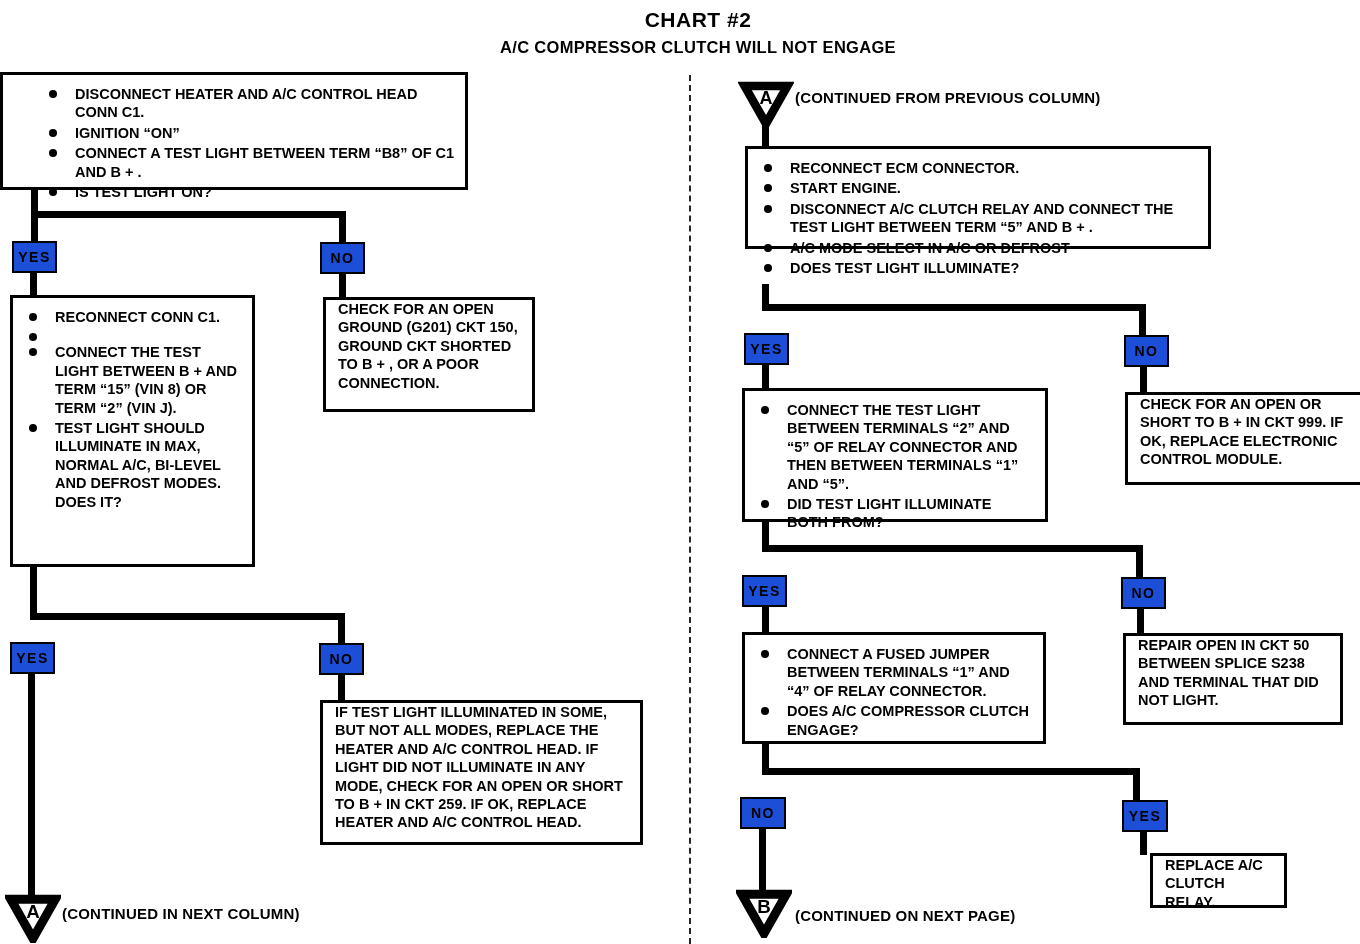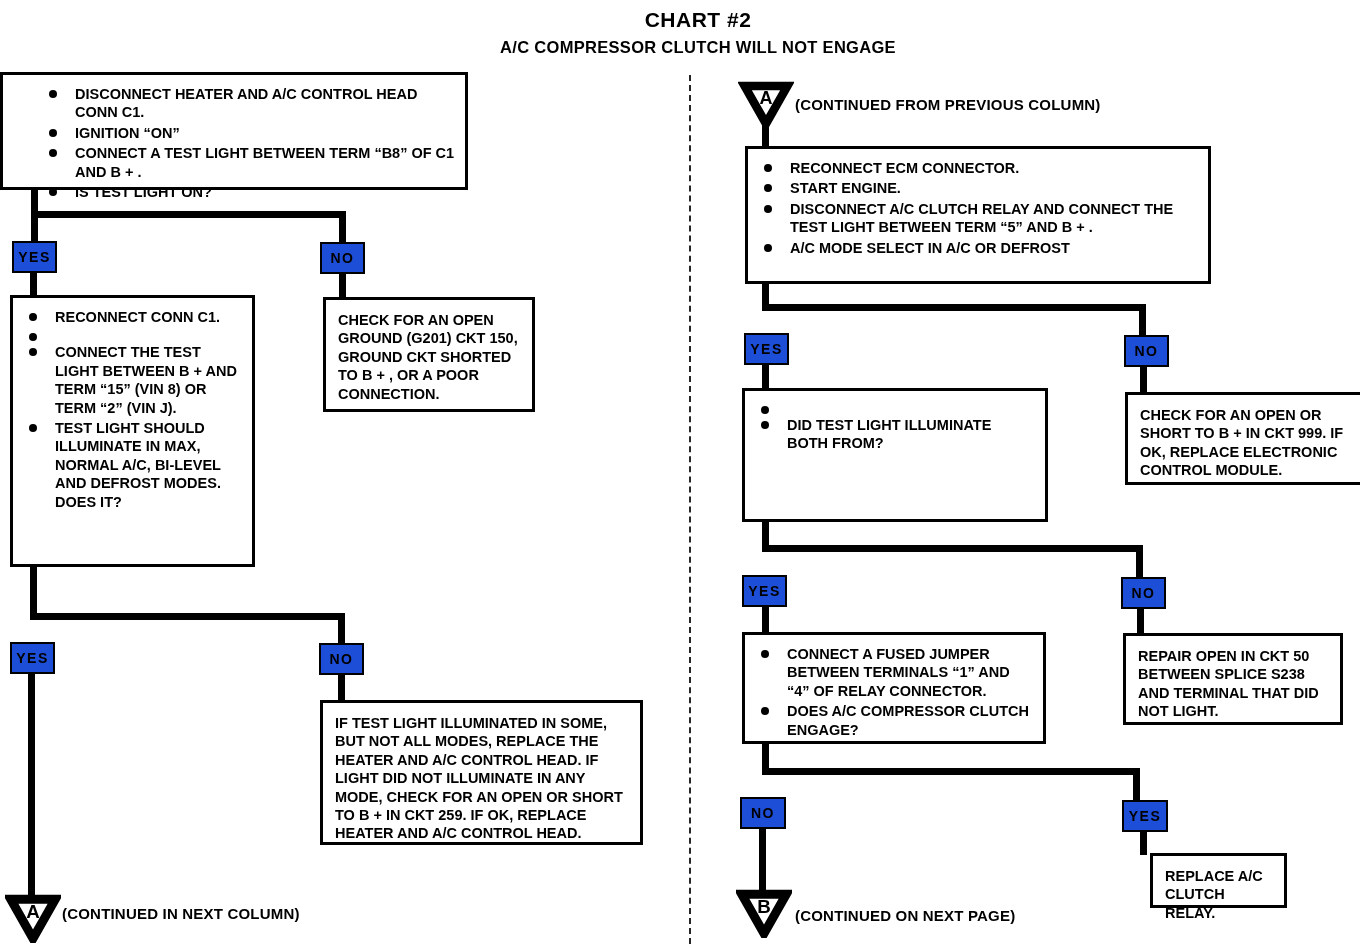--- a/index.html
+++ b/index.html
@@ -10,21 +10,21 @@
     -webkit-font-smoothing:none;
   }
   .abs{position:absolute;}
   .title{font-weight:700;font-size:21px;letter-spacing:.5px;text-align:center;}
   .subtitle{font-weight:700;font-size:16.5px;letter-spacing:.3px;text-align:center;margin-top:6px;}
   .fbox{
     position:absolute;border:3px solid #000;background:#fff;
     font-weight:700;font-size:14.5px;line-height:1.27;
     box-sizing:border-box;padding:9px 10px 6px 12px;
   }
-  .fbox.plain{padding:11px 10px 8px 12px;}
+  .fbox.plain{padding:0 10px 8px 12px;}
   .bullet-row{display:flex;align-items:flex-start;margin:1px 0 2px 0;}
   .dot{
     flex:0 0 auto;width:8px;height:8px;border-radius:50%;
     background:#000;margin:5px 18px 0 4px;
   }
   .bullet-text{flex:1 1 auto;}
   .tag{
     position:absolute;border:2.5px solid #000;background:#1d4ed8;
     box-sizing:border-box;display:flex;align-items:center;justify-content:center;
     font-weight:700;font-size:14px;letter-spacing:1.5px;
@@ -118,56 +118,61 @@
 <svg class="tri" style="left:5px;top:893px;" width="56" height="50" viewBox="0 0 60 56">
   <path d="M5 7 H55 L30 51 Z" fill="#ffffff" stroke="#000000" stroke-width="10" stroke-linejoin="miter"></path>
   <text x="30" y="28" text-anchor="middle">A</text>
 </svg>
 <div class="cont-label" style="left:62px;top:905px;">(CONTINUED IN NEXT COLUMN)</div>
 
 <svg class="tri" style="left:738px;top:80px;" width="56" height="48" viewBox="0 0 60 56">
   <path d="M5 7 H55 L30 51 Z" fill="#ffffff" stroke="#000000" stroke-width="10" stroke-linejoin="miter"></path>
   <text x="30" y="28" text-anchor="middle">A</text>
 </svg>
-<div class="cont-label" style="left:795px;top:96px;">(CONTINUED FROM PREVIOUS COLUMN)</div>
+<div class="cont-label" style="left:795px;top:89px;">(CONTINUED FROM PREVIOUS COLUMN)</div>
 
 <div class="vline" style="left:762px;top:120px;width:7px;height:28px;"></div>
 
-<div class="fbox" style="left:745px;top:146px;width:466px;height:138px;">
+<div class="fbox" style="left:745px;top:146px;width:466px;height:103px;">
     <div class="bullet-row">
       <span class="dot"></span>
       <span class="bullet-text">RECONNECT ECM CONNECTOR.</span>
     </div>
     <div class="bullet-row">
       <span class="dot"></span>
       <span class="bullet-text">START ENGINE.</span>
     </div>
     <div class="bullet-row">
       <span class="dot"></span>
       <span class="bullet-text">DISCONNECT A/C CLUTCH RELAY AND CONNECT THE TEST LIGHT BETWEEN TERM “5” AND B + .</span>
     </div>
     <div class="bullet-row">
       <span class="dot"></span>
       <span class="bullet-text">A/C MODE SELECT IN A/C OR DEFROST</span>
+    </div>
+    <div class="bullet-row">
+      <span class="dot"></span>
+      <span class="bullet-text">DOES TEST LIGHT ILLUMINATE?</span>
     </div>
   </div>
 
 <div class="vline" style="left:762px;top:284px;width:7px;height:27px;"></div>
 <div class="hline" style="left:762px;top:304px;width:384px;height:7px;"></div>
 <div class="vline" style="left:1139px;top:304px;width:7px;height:32px;"></div>
 
 <div class="tag" style="left:744px;top:333px;width:45px;height:32px;">YES</div>
 <div class="tag" style="left:1124px;top:335px;width:45px;height:32px;">NO</div>
 
 <div class="vline" style="left:762px;top:365px;width:7px;height:24px;"></div>
 <div class="vline" style="left:1140px;top:367px;width:7px;height:26px;"></div>
 
 <div class="fbox" style="left:742px;top:388px;width:306px;height:134px;">
     <div class="bullet-row">
       <span class="dot"></span>
+      <span class="bullet-text">CONNECT THE TEST LIGHT BETWEEN TERMINALS “2” AND “5” OF RELAY CONNECTOR AND THEN BETWEEN TERMINALS “1” AND “5”.</span>
     </div>
     <div class="bullet-row">
       <span class="dot"></span>
       <span class="bullet-text">DID TEST LIGHT ILLUMINATE BOTH FROM?</span>
     </div>
   </div>
 
 <div class="fbox plain" style="left:1125px;top:392px;width:259px;height:93px;">CHECK FOR AN OPEN OR SHORT TO B +  IN CKT 999. IF OK, REPLACE ELECTRONIC CONTROL MODULE.</div>
 
 <div class="vline" style="left:762px;top:522px;width:7px;height:30px;"></div>

